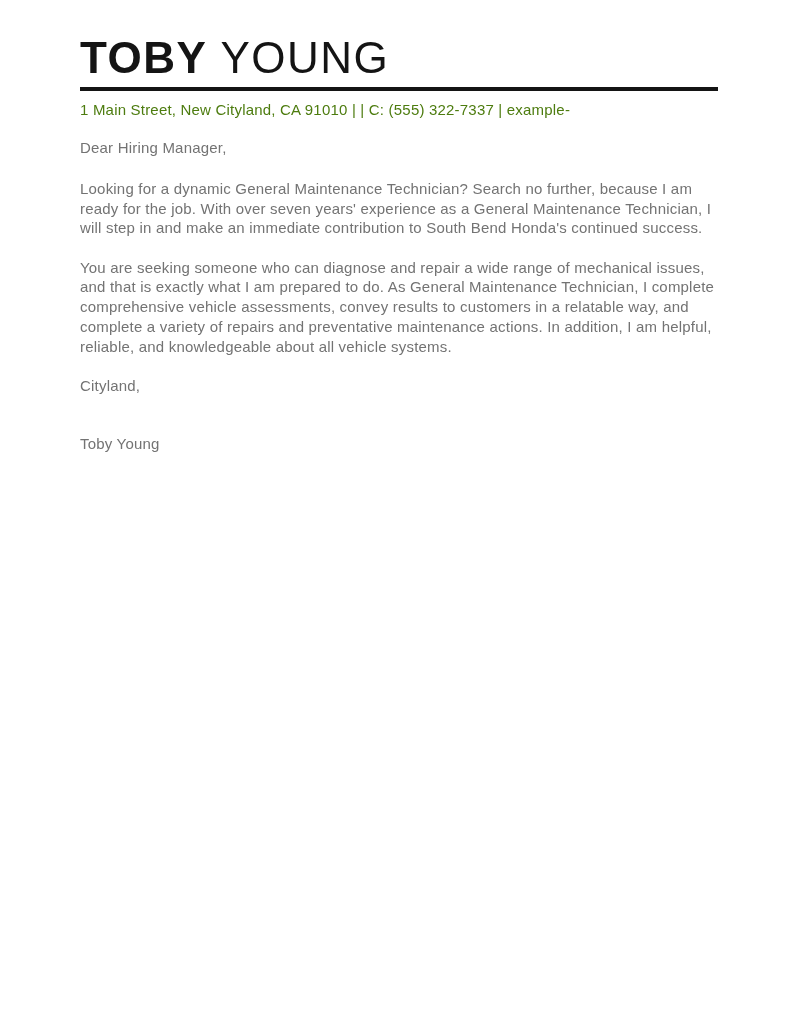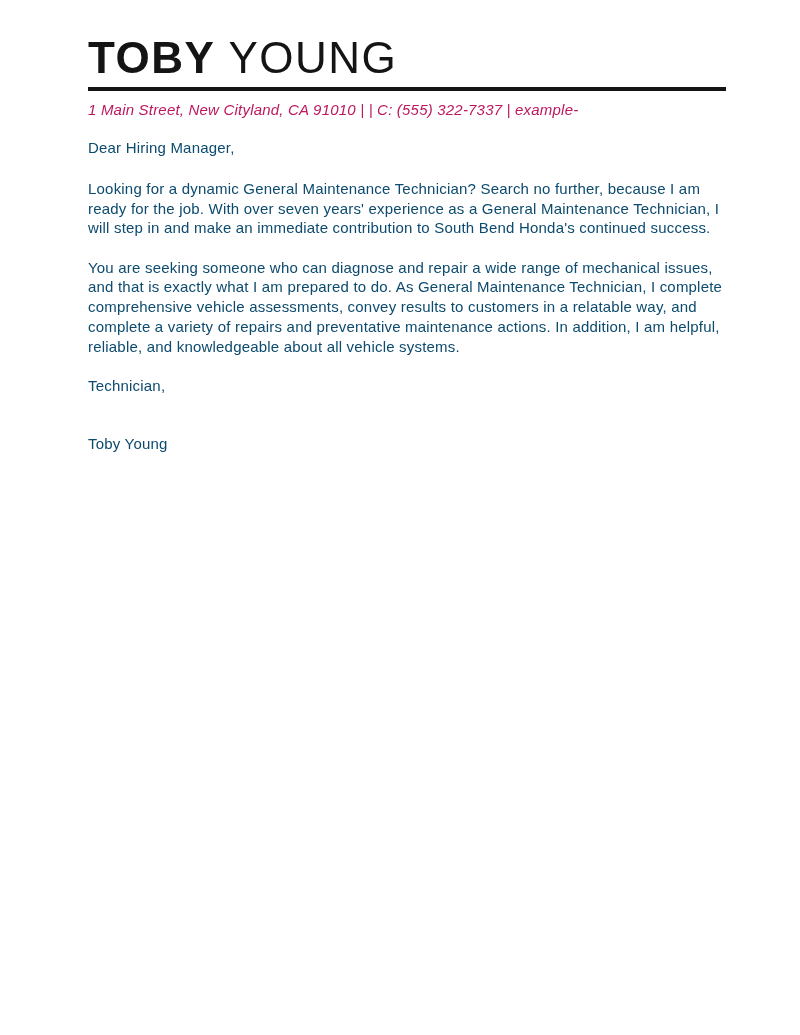--- a/index.html
+++ b/index.html
@@ -10,21 +10,21 @@
   .page {
     position: relative;
     width: 800px;
     height: 1035px;
     background: #ffffff;
     font-family: "Liberation Sans", sans-serif;
     overflow: hidden;
   }
   .content {
     position: absolute;
-    left: 88px;
+    left: 80px;
     top: 36px;
     width: 640px;
   }
   .name {
     margin: 0;
     font-size: 44px;
     line-height: 44px;
     color: #141414;
     letter-spacing: 1.5px;
     white-space: nowrap;
@@ -38,28 +38,27 @@
   .header-rule {
     width: 638px;
     height: 4px;
     background: #141414;
     margin-top: 7px;
     margin-bottom: 7px;
   }
   .contact {
     font-size: 15px;
     line-height: 23px;
-    color: #be185d;
+    color: #4d7c0f;
     letter-spacing: 0.2px;
-    font-style: italic;
   }
   .body-text {
     font-size: 15px;
     line-height: 19.8px;
-    color: #0c4a6e;
+    color: #737373;
     letter-spacing: 0.2px;
   }
   .salutation {
     margin-top: 17px;
     margin-bottom: 0;
   }
   .para {
     margin-top: 6px;
     margin-bottom: 19.5px;
   }
@@ -87,18 +86,18 @@
       <div>1 Main Street, New Cityland, CA 91010 | | C: (555) 322-7337 | example-</div>
     </div>
 
     <p class="body-text salutation">Dear Hiring Manager,</p>
 
     <p class="body-text para para-1">Looking for a dynamic General Maintenance Technician? Search no further, because I am ready for the job. With over seven years' experience as a General Maintenance Technician, I will step in and make an immediate contribution to South Bend Honda's continued success.</p>
 
     <p class="body-text para">You are seeking someone who can diagnose and repair a wide range of mechanical issues, and that is exactly what I am prepared to do. As General Maintenance Technician, I complete comprehensive vehicle assessments, convey results to customers in a relatable way, and complete a variety of repairs and preventative maintenance actions. In addition, I am helpful, reliable, and knowledgeable about all vehicle systems.</p>
 
 
-    <p class="body-text closing">Technician,</p>
+    <p class="body-text closing">Cityland,</p>
 
     <p class="body-text signature">Toby Young</p>
 
   </div>
 </div>
 
 </body></html>

